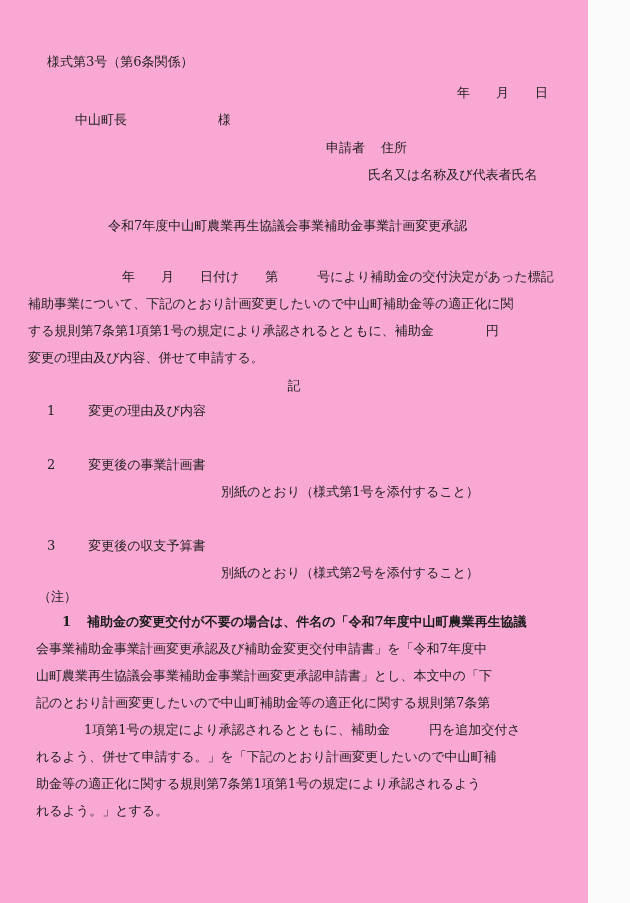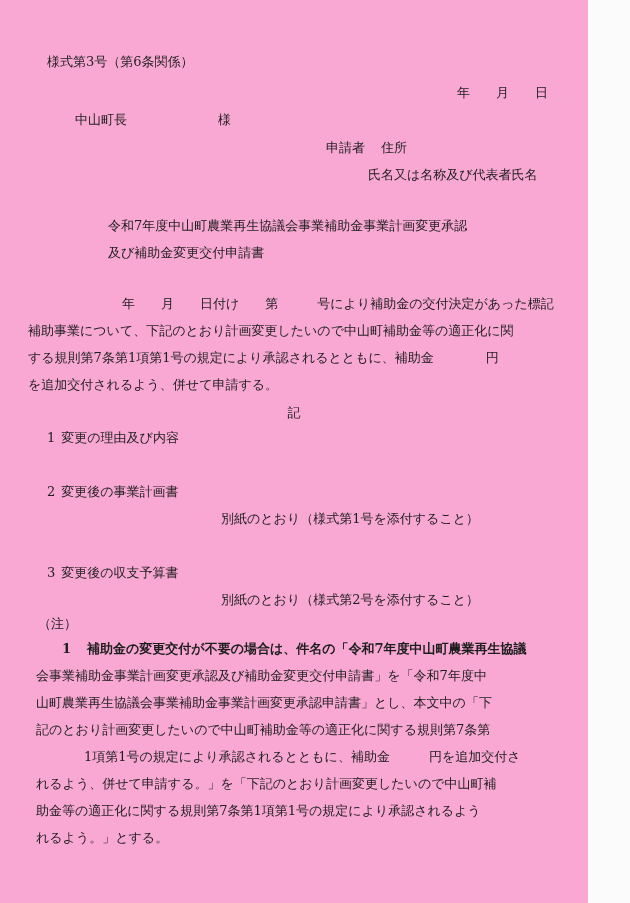--- a/index.html
+++ b/index.html
@@ -36,21 +36,21 @@
   .pl-note      { padding-left: 38px; }
   .pl-noteitem  { padding-left: 62px; }
   .pl-notecont  { padding-left: 36px; }
   .pl-notecont2 { padding-left: 84px; }
   .date-line {
     text-align: right;
     padding-right: 40px;
     margin-top: 4px;
   }
   .centered { text-align: center; }
-  .section-heading-gap { margin-left: 6px; }
+  .section-heading-gap { margin-left: 33px; }
   .note-text-gap { margin-left: 16px; }
   
   .mt-applicant { margin-top: 1px; margin-left: 18px; }
   .mt-title     { margin-top: 24px; }
   .mt-body      { margin-top: 24px; }
   .mt-ki        { margin-top: 1px; }
   .mt-sec1      { margin-top: -2px; }
   .mt-sec       { margin-top: 27px; }
   .mt-notelabel { margin-top: -3px; }
   .mt-noteitem  { margin-top: -2px; font-weight: bold; }
@@ -64,26 +64,25 @@
 
   <div class="line date-line">年　　月　　日</div>
 
   <div class="line pl-addr">中山町長　　　　　　　様</div>
 
   <div class="line pl-applicant mt-applicant"><span>申請者</span><span class="note-text-gap">住所</span></div>
 
   <div class="line pl-name">氏名又は名称及び代表者氏名</div>
 
   <div class="line pl-title mt-title">令和7年度中山町農業再生協議会事業補助金事業計画変更承認</div>
-  <div class="line pl-title">及び補助金変更交付申請書</div>
 
   <div class="line pl-body1 mt-body">年　　月　　日付け　　第　　　号により補助金の交付決定があった標記</div>
   <div class="line pl-body">補助事業について、下記のとおり計画変更したいので中山町補助金等の適正化に関</div>
   <div class="line pl-body">する規則第7条第1項第1号の規定により承認されるとともに、補助金　　　　円</div>
-  <div class="line pl-body">を追加交付されるよう、併せて申請する。</div>
+  <div class="line pl-body">変更の理由及び内容、併せて申請する。</div>
 
   <div class="line centered mt-ki">記</div>
 
   <div class="line pl-secnum mt-sec1"><span>1</span><span class="section-heading-gap">変更の理由及び内容</span></div>
 
   <div class="line pl-secnum mt-sec"><span>2</span><span class="section-heading-gap">変更後の事業計画書</span></div>
   <div class="line pl-sub">別紙のとおり（様式第1号を添付すること）</div>
 
   <div class="line pl-secnum mt-sec"><span>3</span><span class="section-heading-gap">変更後の収支予算書</span></div>
   <div class="line pl-sub">別紙のとおり（様式第2号を添付すること）</div>

